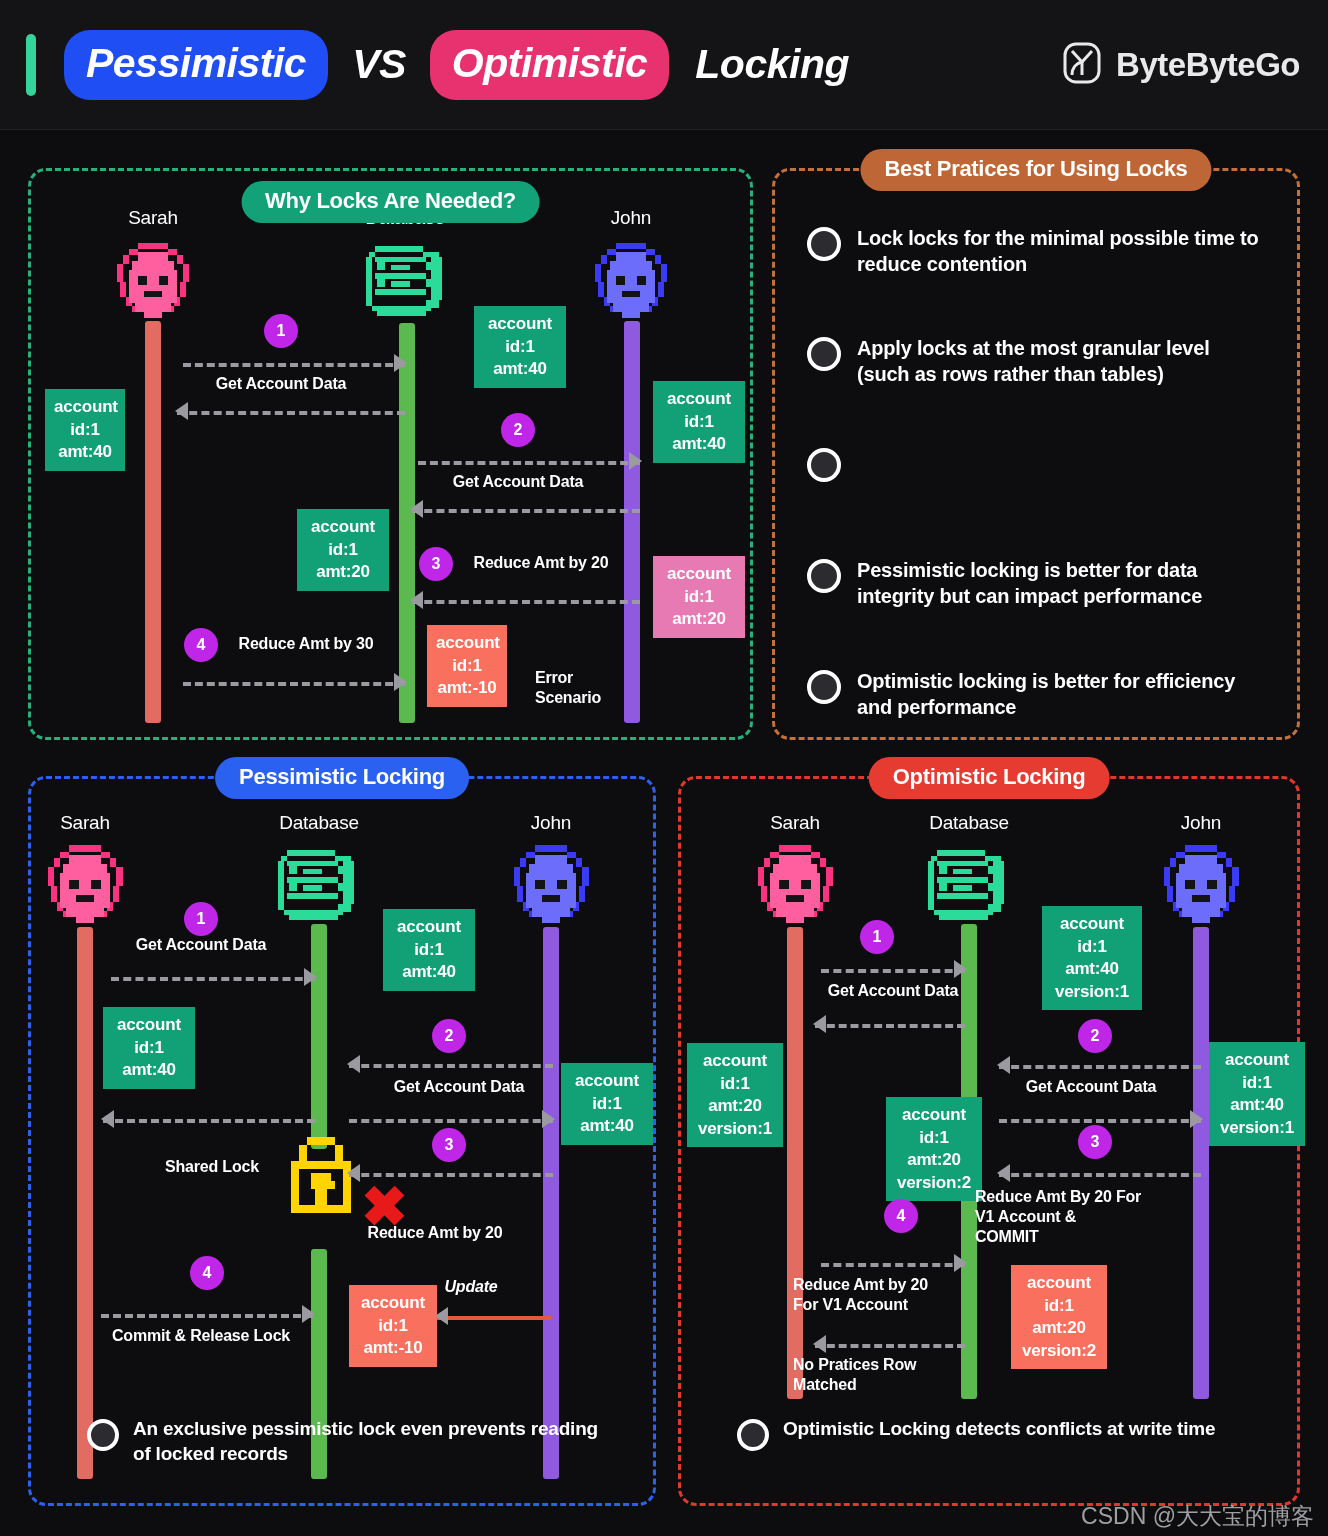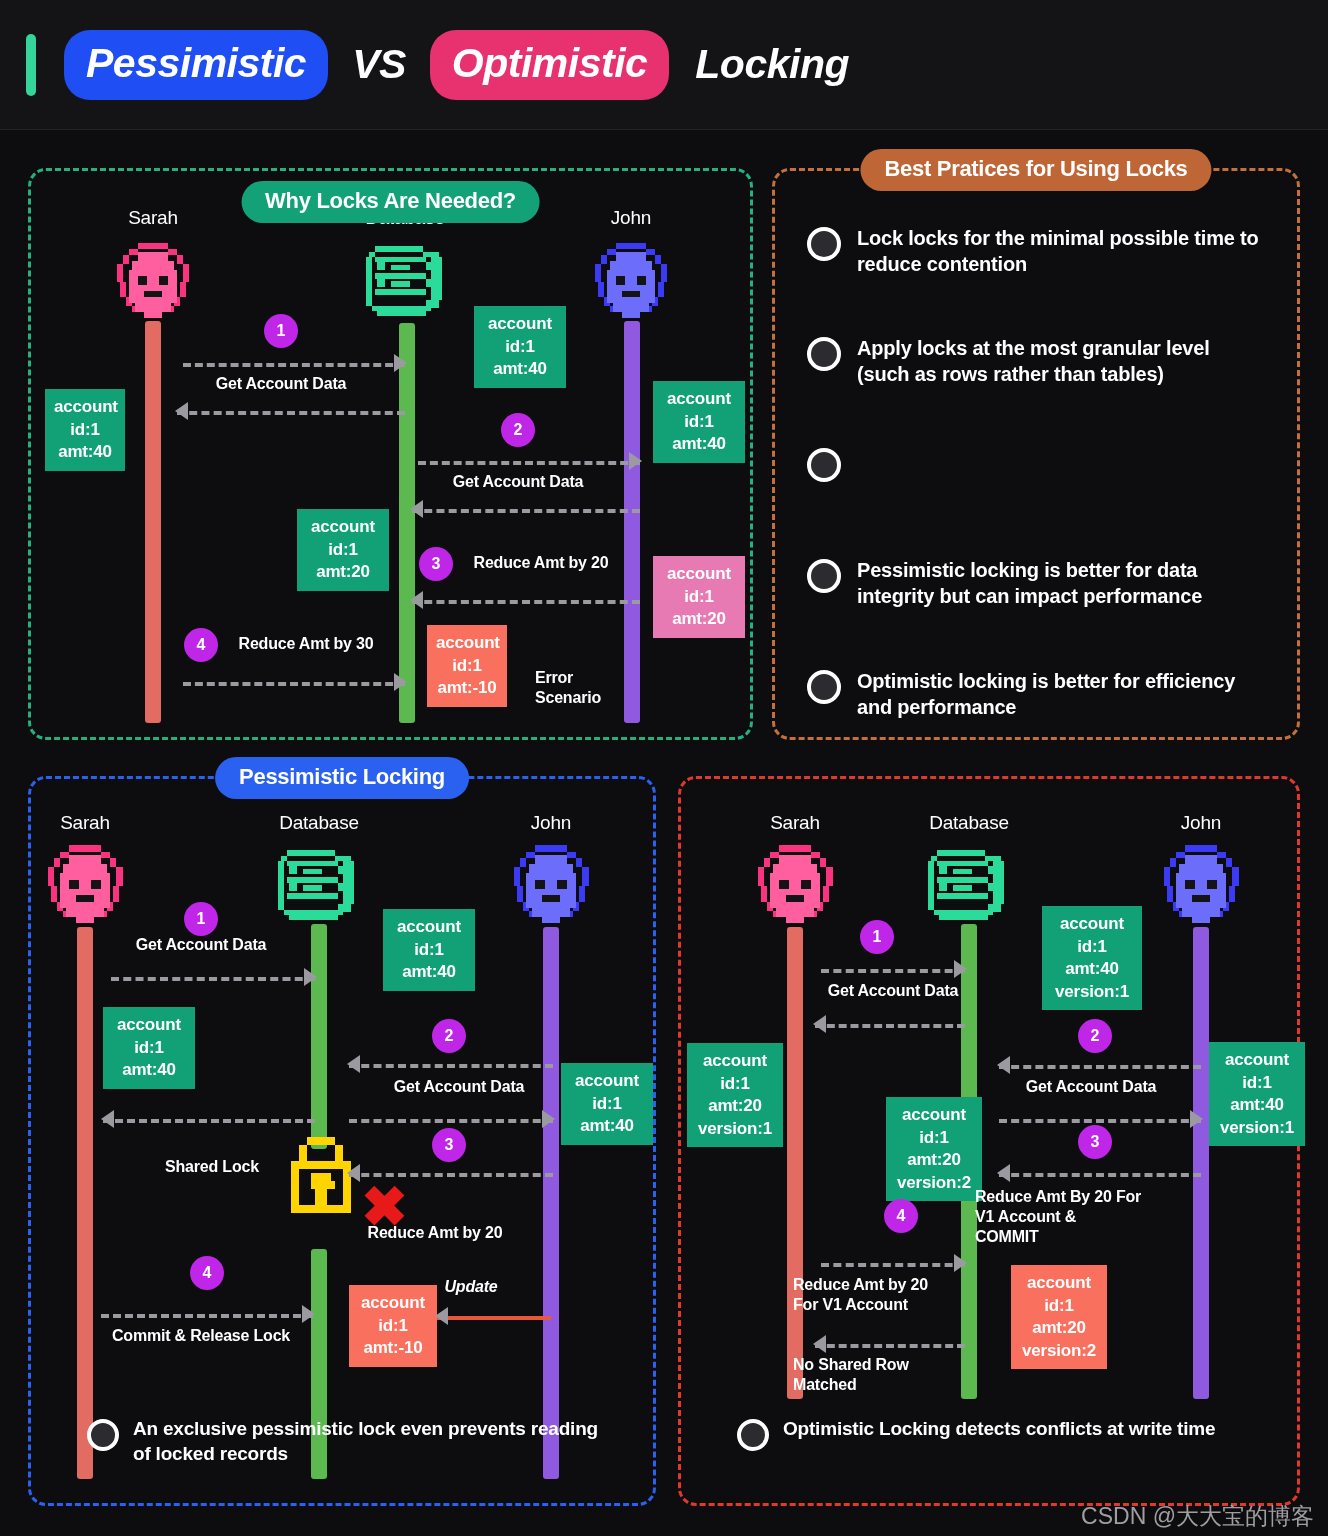--- a/index.html
+++ b/index.html
@@ -152,20 +152,31 @@
 
 <div class="page">
 
   <div class="header">
     <div class="accent-bar"></div>
     <div class="title-wrap">
       <span class="pill-blue">Pessimistic</span>
       <span class="vs">VS</span>
       <span class="pill-pink">Optimistic</span>
       <span class="word-locking">Locking</span>
+    </div>
+    <div class="brand">
+      <span>
+        <svg width="40" height="44" viewBox="0 0 40 44" fill="none">
+          <rect x="3" y="3" width="34" height="38" rx="11" stroke="#e9e9ec" stroke-width="3"></rect>
+          <path d="M10 10 L20 21 L30 10" stroke="#e9e9ec" stroke-width="3" fill="none"></path>
+          <path d="M20 21 L20 34" stroke="#e9e9ec" stroke-width="3"></path>
+          <path d="M10 34 C10 26 15 22 20 21" stroke="#e9e9ec" stroke-width="3" fill="none"></path>
+        </svg>
+      </span>
+      <span class="brand-name">ByteByteGo</span>
     </div>
   </div>
 
   <div class="panel b-green" style="left:28px; top:168px; width:725px; height:572px;">
     <div class="panel-title t-green">Why Locks Are Needed?</div>
 
     <div class="lane-label" style="left:122px; top:36px;">Sarah</div>
     <div class="lane-label" style="left:374px; top:36px;">Database</div>
     <div class="lane-label" style="left:600px; top:36px;">John</div>
 
@@ -544,20 +555,21 @@
         <div class="head"></div>
       </div>
 
     <div class="footnote" style="left:56px; top:638px; width:530px;">
       <div class="bullet-dot"></div>
       <div class="footnote-text">An exclusive pessimistic lock even prevents reading of locked records</div>
     </div>
   </div>
 
   <div class="panel b-red" style="left:678px; top:776px; width:622px; height:730px;">
+    <div class="panel-title t-red">Optimistic Locking</div>
 
     <div class="lane-label" style="left:114px; top:33px;">Sarah</div>
     <div class="lane-label" style="left:288px; top:33px;">Database</div>
     <div class="lane-label" style="left:520px; top:33px;">John</div>
 
     <div class="avatar" style="left:114px; top:60px;">
       <svg width="100" height="100" viewBox="0 0 32 32" shape-rendering="crispEdges">
         <g fill="#f9337f">
           <rect x="11" y="2" width="10" height="2"></rect>
             <rect x="8" y="4" width="3" height="2"></rect>
@@ -724,21 +736,21 @@
       <div>id:1</div>
       <div>amt:20</div>
       <div>version:2</div>
     </div>
 
     <div class="arrow left" style="left:134px; top:565px; width:150px;">
         <div class="line"></div>
         <div class="head"></div>
       </div>
     <div class="seq-label multi" style="left:212px; top:576px; width:200px;">
-      <div>No Shared Row</div>
+      <div>No Pratices Row</div>
       <div>Matched</div>
     </div>
 
     <div class="footnote" style="left:56px; top:638px; width:520px;">
       <div class="bullet-dot"></div>
       <div class="footnote-text">Optimistic Locking detects conflicts at write time</div>
     </div>
   </div>
 
   <div class="watermark">CSDN @大大宝的博客</div>

